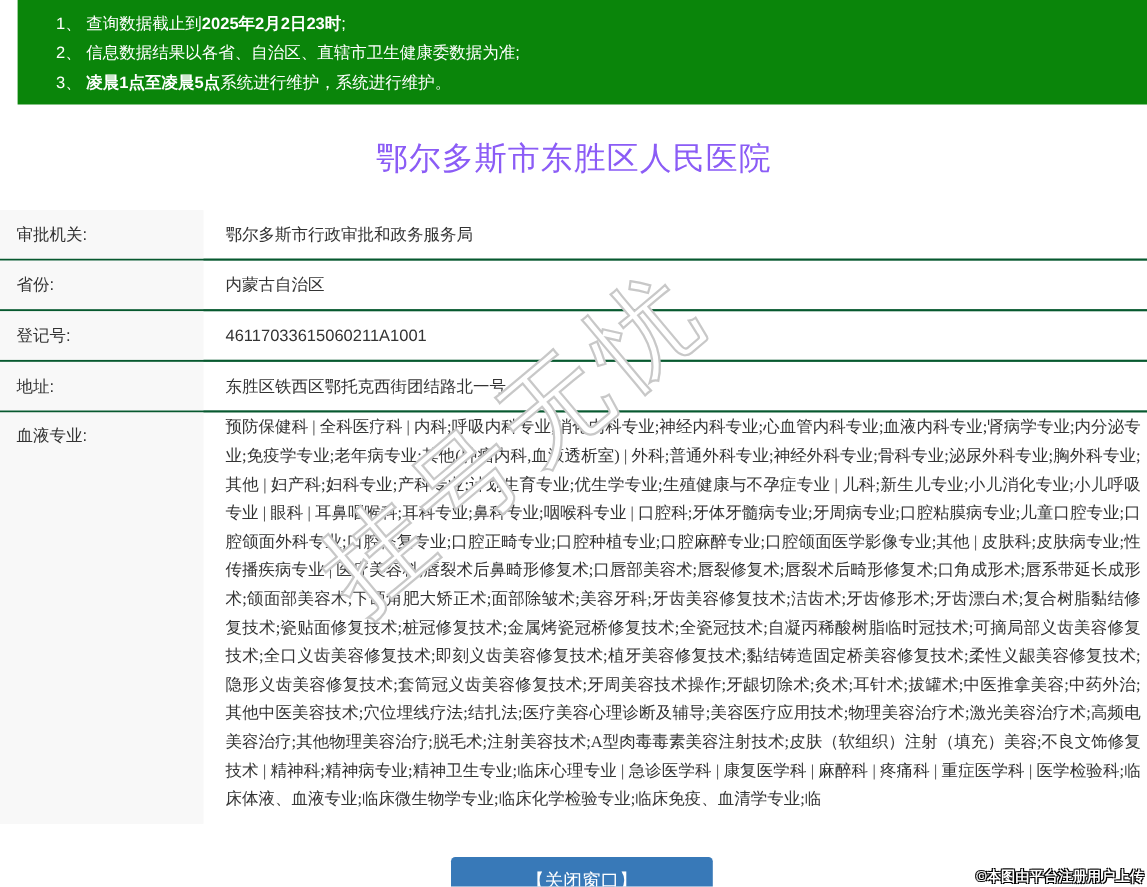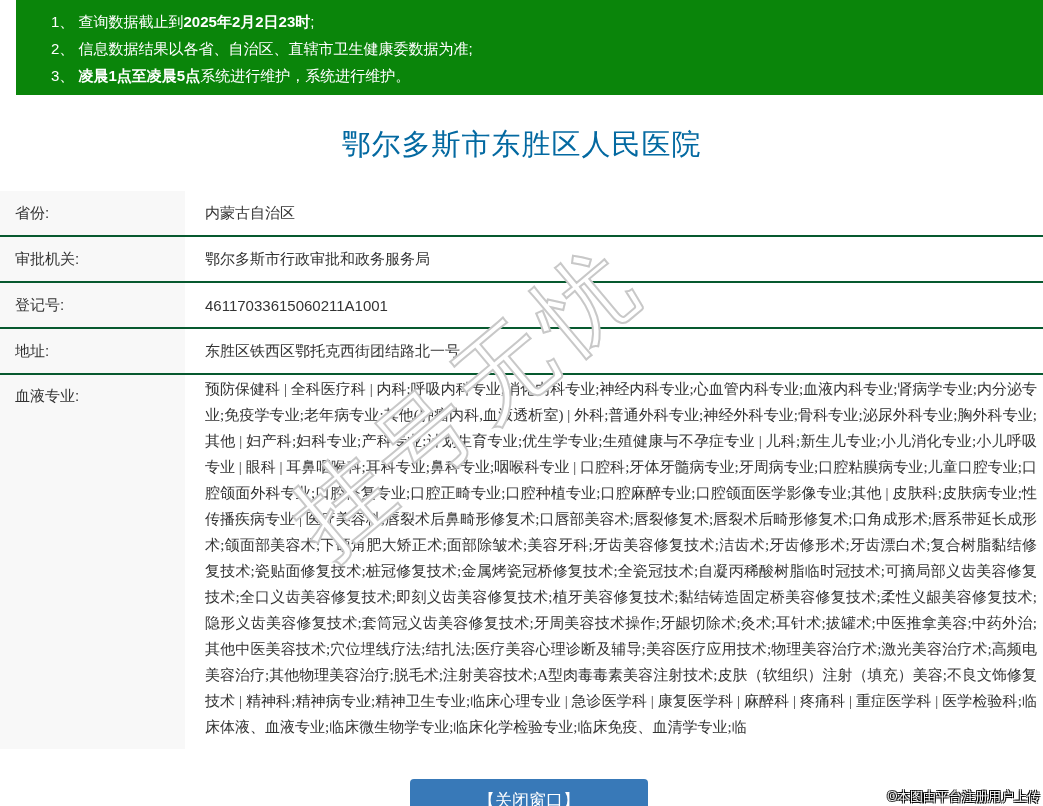--- a/index.html
+++ b/index.html
@@ -22,21 +22,21 @@
     margin-left: 16px;
   }
   .notice-line { line-height: 27px; white-space: nowrap; }
   .notice-line b { font-weight: bold; }
   
   .page-title {
     margin-top: 30px;
     text-align: center;
     font-size: 29px;
     font-weight: 400;
-    color: #0369a1;
+    color: #8b5cf6;
     letter-spacing: 1px;
   }
   
   .details-table { margin-top: 26px; width: 100%; }
   .row { display: flex; border-bottom: 2px solid #07592f; min-height: 46px; }
   .row.last { border-bottom: none; }
   .cell-label {
     width: 185px;
     flex: 0 0 185px;
     background: #f8f8f8;
@@ -92,21 +92,21 @@
     font-family: inherit;
     cursor: pointer;
     z-index: 30;
   }
   
   .copyright {
     position: absolute;
     right: 3px;
     top: 788px;
     font-size: 13px;
-    font-weight: normal;
+    font-weight: bold;
     color: #fff;
     text-shadow: -1px -1px 0 #000, 1px -1px 0 #000, -1px 1px 0 #000, 1px 1px 0 #000;
     z-index: 40;
   }
 </style>
 </head>
 <body>
 
 <div class="banner">
   <div class="notice-line">
@@ -117,26 +117,26 @@
   </div>
   <div class="notice-line">
     <span>3、 </span><b>凌晨1点至凌晨5点</b><span>系统进行维护，系统进行维护。</span>
   </div>
 </div>
 
 <h1 class="page-title">鄂尔多斯市东胜区人民医院</h1>
 
 <div class="details-table">
   <div class="row">
+    <div class="cell-label">审批机关:</div>
+    <div class="cell-value">鄂尔多斯市行政审批和政务服务局</div>
+  </div>
+  <div class="row">
     <div class="cell-label">省份:</div>
     <div class="cell-value">内蒙古自治区</div>
-  </div>
-  <div class="row">
-    <div class="cell-label">审批机关:</div>
-    <div class="cell-value">鄂尔多斯市行政审批和政务服务局</div>
   </div>
   <div class="row">
     <div class="cell-label">登记号:</div>
     <div class="cell-value">46117033615060211A1001</div>
   </div>
   <div class="row">
     <div class="cell-label">地址:</div>
     <div class="cell-value">东胜区铁西区鄂托克西街团结路北一号</div>
   </div>
   <div class="row last">

